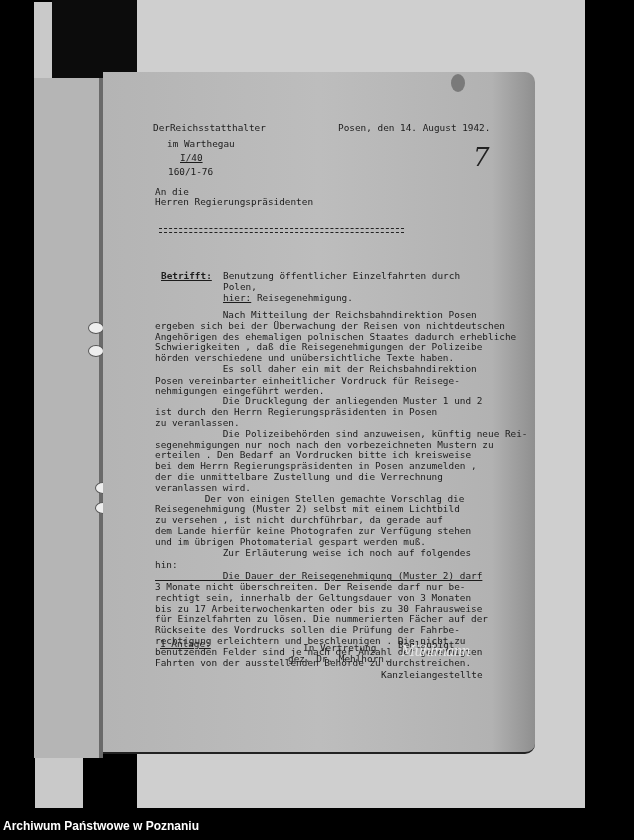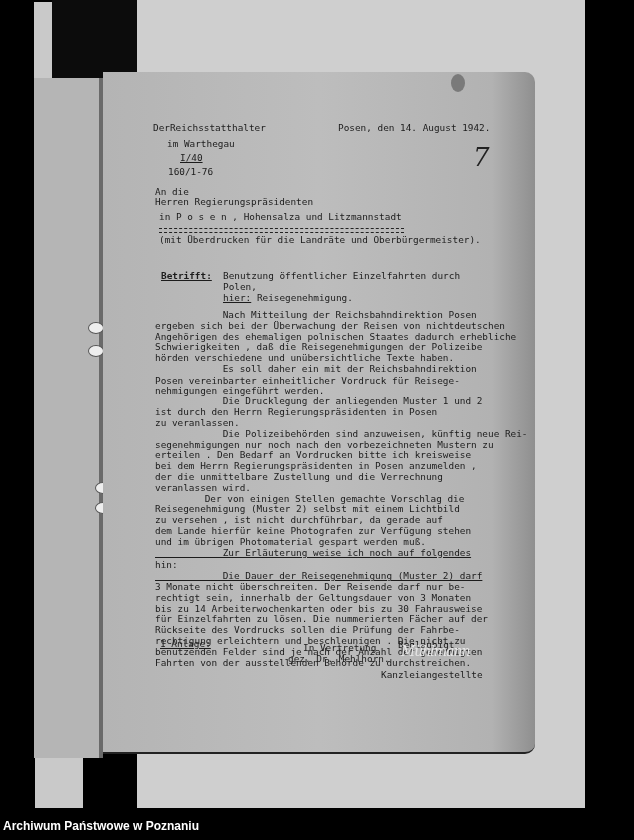--- a/index.html
+++ b/index.html
@@ -85,23 +85,21 @@
 <div class="doc">
   <div class="line" style="left:50px;top:50px;">DerReichsstatthalter</div>
   <div class="line" style="left:64px;top:66px;">im Warthegau</div>
   <div class="line ul" style="left:77px;top:80px;">I/40</div>
   <div class="line" style="left:65px;top:94px;">160/1-76</div>
   <div class="line" style="left:235px;top:50px;">Posen, den 14. August 1942.</div>
   <div class="pagenum">7</div>
 
   <div class="line" style="left:52px;top:114px;">An die</div>
   <div class="line" style="left:52px;top:124px;">Herren Regierungspräsidenten</div>
-  <div class="line" style="left:56px;top:139px;">in P o s e n , Hohensalza und Litzmannstadt</div>
   <div class="dbl-rule"></div>
-  <div class="line" style="left:56px;top:162px;">(mit Überdrucken für die Landräte und Oberbürgermeister).</div>
 
   <div class="line ul bold" style="left:58px;top:198px;">Betrifft:</div>
   <div class="line" style="left:120px;top:198px;">Benutzung öffentlicher Einzelfahrten durch</div>
   <div class="line" style="left:120px;top:209px;">Polen,</div>
   <div class="line" style="left:120px;top:220px;"><span class="ul">hier:</span><span> Reisegenehmigung.</span></div>
 
   <div id="body">
       <div class="line" style="left: 52px; top: 237px;">            Nach Mitteilung der Reichsbahndirektion Posen</div>
       <div class="line" style="left: 52px; top: 247.8px;">ergeben sich bei der Überwachung der Reisen von nichtdeutschen</div>
       <div class="line" style="left: 52px; top: 258.6px;">Angehörigen des ehemaligen polnischen Staates dadurch erhebliche</div>
@@ -117,26 +115,26 @@
       <div class="line" style="left: 52px; top: 366.6px;">segenehmigungen nur noch nach den vorbezeichneten Mustern zu</div>
       <div class="line" style="left: 52px; top: 377.4px;">erteilen . Den Bedarf an Vordrucken bitte ich kreisweise</div>
       <div class="line" style="left: 52px; top: 388.2px;">bei dem Herrn Regierungspräsidenten in Posen anzumelden ,</div>
       <div class="line" style="left: 52px; top: 399px;">der die unmittelbare Zustellung und die Verrechnung</div>
       <div class="line" style="left: 52px; top: 409.8px;">veranlassen wird.</div>
       <div class="line" style="left: 34px; top: 420.6px;">            Der von einigen Stellen gemachte Vorschlag die</div>
       <div class="line" style="left: 52px; top: 431.4px; text-align: center;">Reisegenehmigung (Muster 2) selbst mit einem Lichtbild</div>
       <div class="line" style="left: 52px; top: 442.2px;">zu versehen , ist nicht durchführbar, da gerade auf</div>
       <div class="line" style="left: 52px; top: 453px;">dem Lande hierfür keine Photografen zur Verfügung stehen</div>
       <div class="line" style="left: 52px; top: 463.8px;">und im übrigen Photomaterial gespart werden muß.</div>
-      <div class="line" style="left: 52px; top: 474.6px; text-decoration: underline;">            Zur Erläuterung weise ich noch auf folgendes</div>
+      <div class="line" style="left: 52px; top: 474.6px;">            Zur Erläuterung weise ich noch auf folgendes</div>
       <div class="line" style="left: 52px; top: 487.4px;">hin:</div>
       <div class="line" style="left: 52px; top: 498.2px; text-decoration: underline;">            Die Dauer der Reisegenehmigung (Muster 2) darf</div>
       <div class="line" style="left: 52px; top: 509px;">3 Monate nicht überschreiten. Der Reisende darf nur be-</div>
       <div class="line" style="left: 52px; top: 519.8px;">rechtigt sein, innerhalb der Geltungsdauer von 3 Monaten</div>
-      <div class="line" style="left: 52px; top: 530.6px;">bis zu 14 Arbeiterwochenkarten oder bis zu 30 Fahrausweise</div>
+      <div class="line" style="left: 52px; top: 530.6px;">bis zu 17 Arbeiterwochenkarten oder bis zu 30 Fahrausweise</div>
       <div class="line" style="left: 52px; top: 541.4px;">für Einzelfahrten zu lösen. Die nummerierten Fächer auf der</div>
       <div class="line" style="left: 52px; top: 552.2px;">Rückseite des Vordrucks sollen die Prüfung der Fahrbe-</div>
       <div class="line" style="left: 52px; top: 563px;">rechtigung erleichtern und beschleunigen . Die nicht zu</div>
       <div class="line" style="left: 52px; top: 573.8px;">benutzenden Felder sind je nach der Anzahl der genehmigten</div>
       <div class="line" style="left: 52px; top: 584.6px;">Fahrten von der ausstellenden Behörde zu durchstreichen.</div>
     </div>
 
   <div class="line ul" style="left:57px;top:566px;">1 Anlage:</div>
   <div class="line" style="left:200px;top:570px;">In Vertretung</div>
   <div class="line" style="left:185px;top:581px;">gez. Dr. Mehlhorn.</div>

